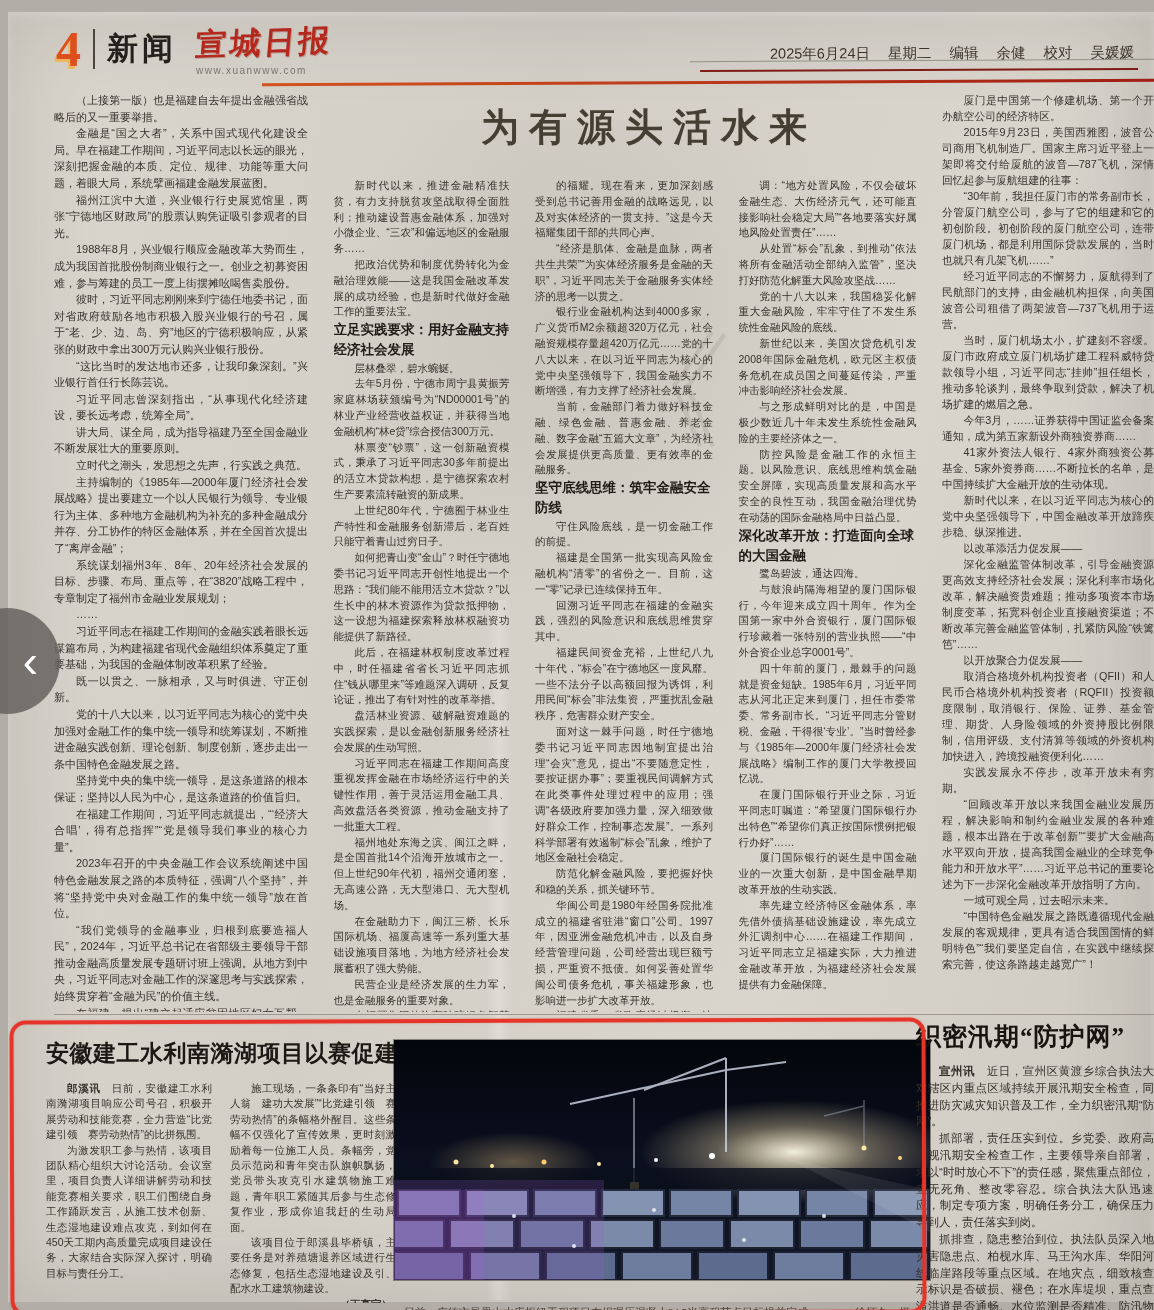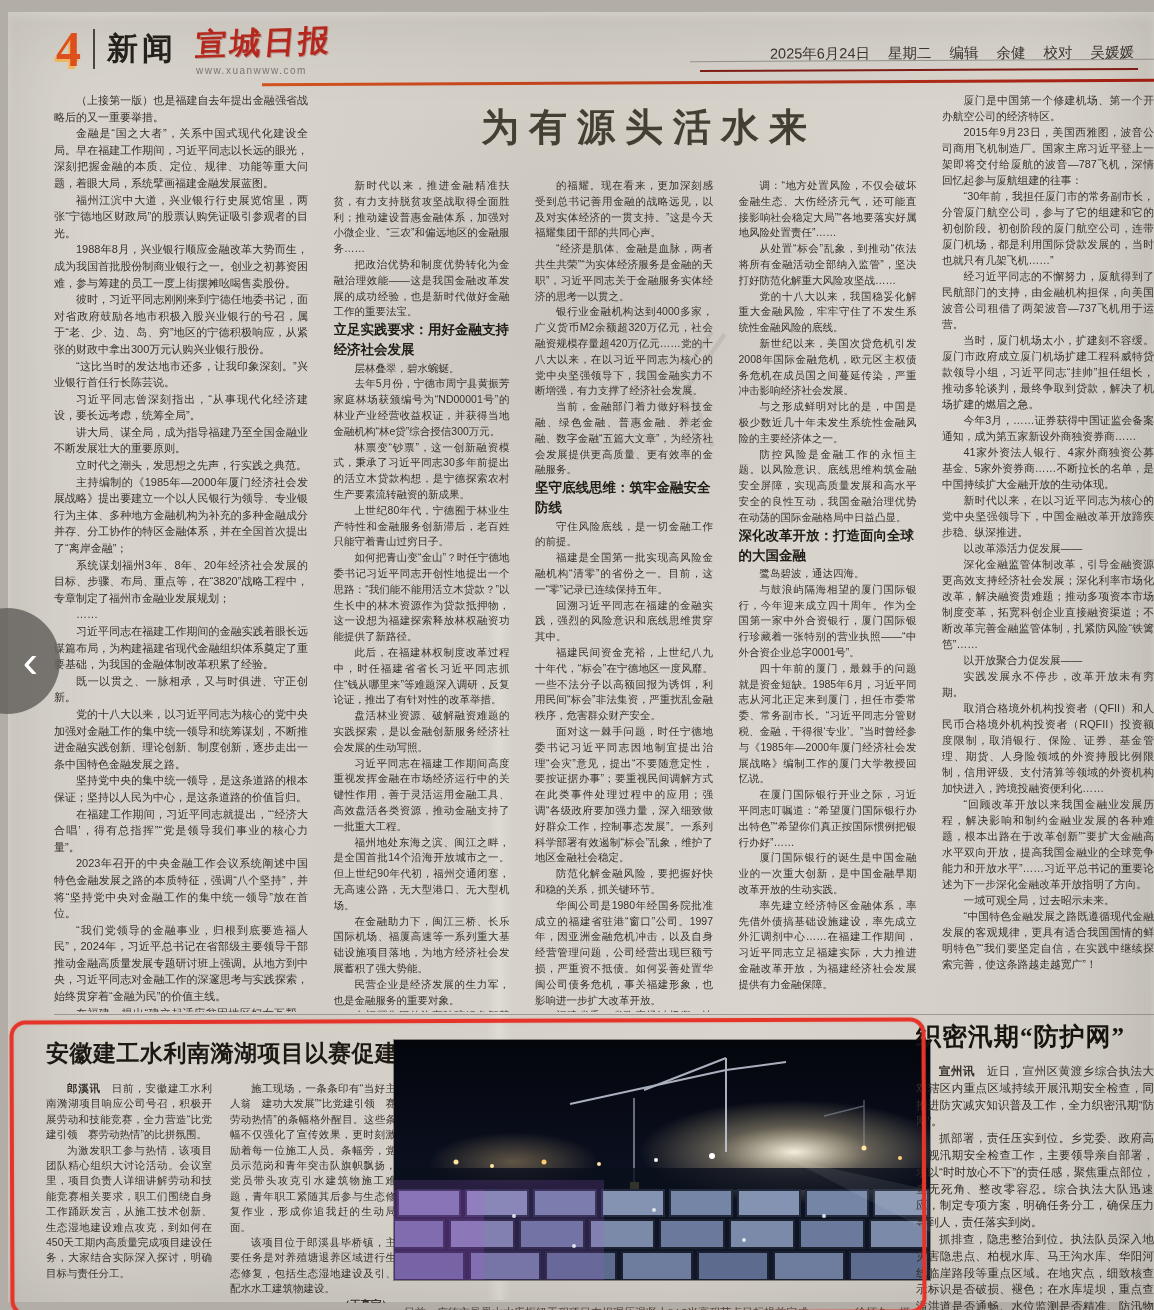--- a/index.html
+++ b/index.html
@@ -189,22 +189,22 @@
         <p class="para">2015年9月23日，美国西雅图，波音公司商用飞机制造厂。国家主席习近平登上一架即将交付给厦航的波音—787飞机，深情回忆起参与厦航组建的往事：</p>
         <p class="para">“30年前，我担任厦门市的常务副市长，分管厦门航空公司，参与了它的组建和它的初创阶段。初创阶段的厦门航空公司，连带厦门机场，都是利用国际贷款发展的，当时也就只有几架飞机……”</p>
         <p class="para">经习近平同志的不懈努力，厦航得到了民航部门的支持，由金融机构担保，向美国波音公司租借了两架波音—737飞机用于运营。</p>
         <p class="para">当时，厦门机场太小，扩建刻不容缓。厦门市政府成立厦门机场扩建工程科威特贷款领导小组，习近平同志“挂帅”担任组长，推动多轮谈判，最终争取到贷款，解决了机场扩建的燃眉之急。</p>
         <p class="para">今年3月，……证券获得中国证监会备案通知，成为第五家新设外商独资券商……</p>
         <p class="para">41家外资法人银行、4家外商独资公募基金、5家外资券商……不断拉长的名单，是中国持续扩大金融开放的生动体现。</p>
         <p class="para">新时代以来，在以习近平同志为核心的党中央坚强领导下，中国金融改革开放蹄疾步稳、纵深推进。</p>
         <p class="para">以改革添活力促发展——</p>
         <p class="para">深化金融监管体制改革，引导金融资源更高效支持经济社会发展；深化利率市场化改革，解决融资贵难题；推动多项资本市场制度变革，拓宽科创企业直接融资渠道；不断改革完善金融监管体制，扎紧防风险“铁篱笆”……</p>
         <p class="para">以开放聚合力促发展——</p>
+        <p class="para">取消合格境外机构投资者（QFII）和人民币合格境外机构投资者（RQFII）投资额度限制，取消银行、保险、证券、基金管理、期货、人身险领域的外资持股比例限制，信用评级、支付清算等领域的外资机构加快进入，跨境投融资便利化……</p>
         <p class="para">实践发展永不停步，改革开放未有穷期。</p>
-        <p class="para">取消合格境外机构投资者（QFII）和人民币合格境外机构投资者（RQFII）投资额度限制，取消银行、保险、证券、基金管理、期货、人身险领域的外资持股比例限制，信用评级、支付清算等领域的外资机构加快进入，跨境投融资便利化……</p>
         <p class="para">“回顾改革开放以来我国金融业发展历程，解决影响和制约金融业发展的各种难题，根本出路在于改革创新”“要扩大金融高水平双向开放，提高我国金融业的全球竞争能力和开放水平”……习近平总书记的重要论述为下一步深化金融改革开放指明了方向。</p>
         <p class="para">一域可观全局，过去昭示未来。</p>
         <p class="para">“中国特色金融发展之路既遵循现代金融发展的客观规律，更具有适合我国国情的鲜明特色”“我们要坚定自信，在实践中继续探索完善，使这条路越走越宽广”！</p>
       </div>
   </section>
 
   <div class="divider-line"></div>
 
   <section class="bl-article">
     <h2 class="bl-headline">安徽建工水利南漪湖项目以赛促建</h2>

